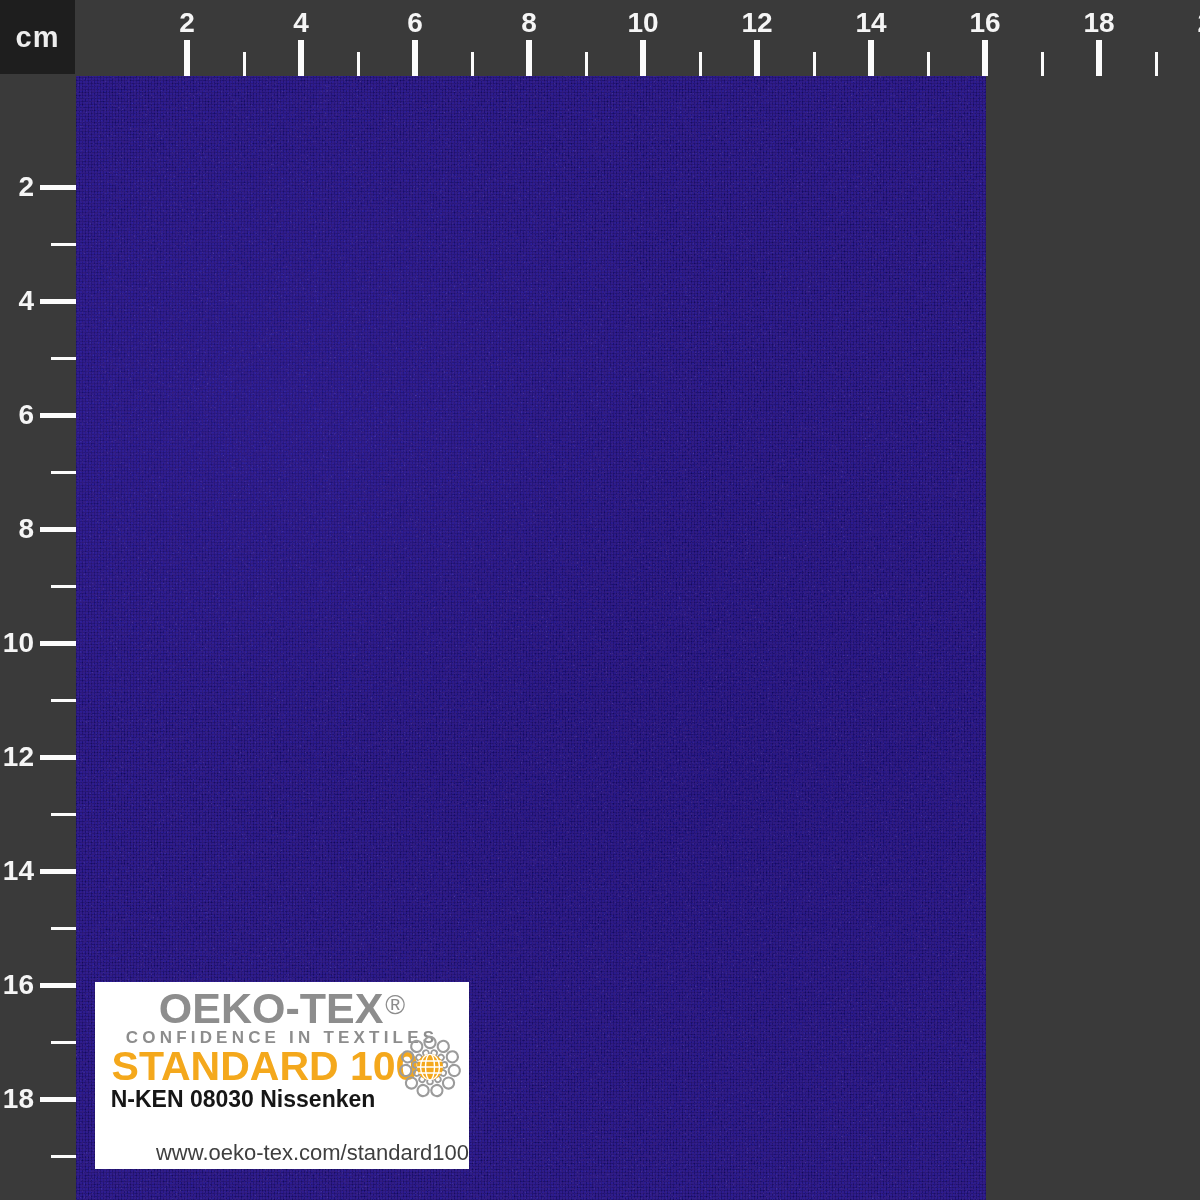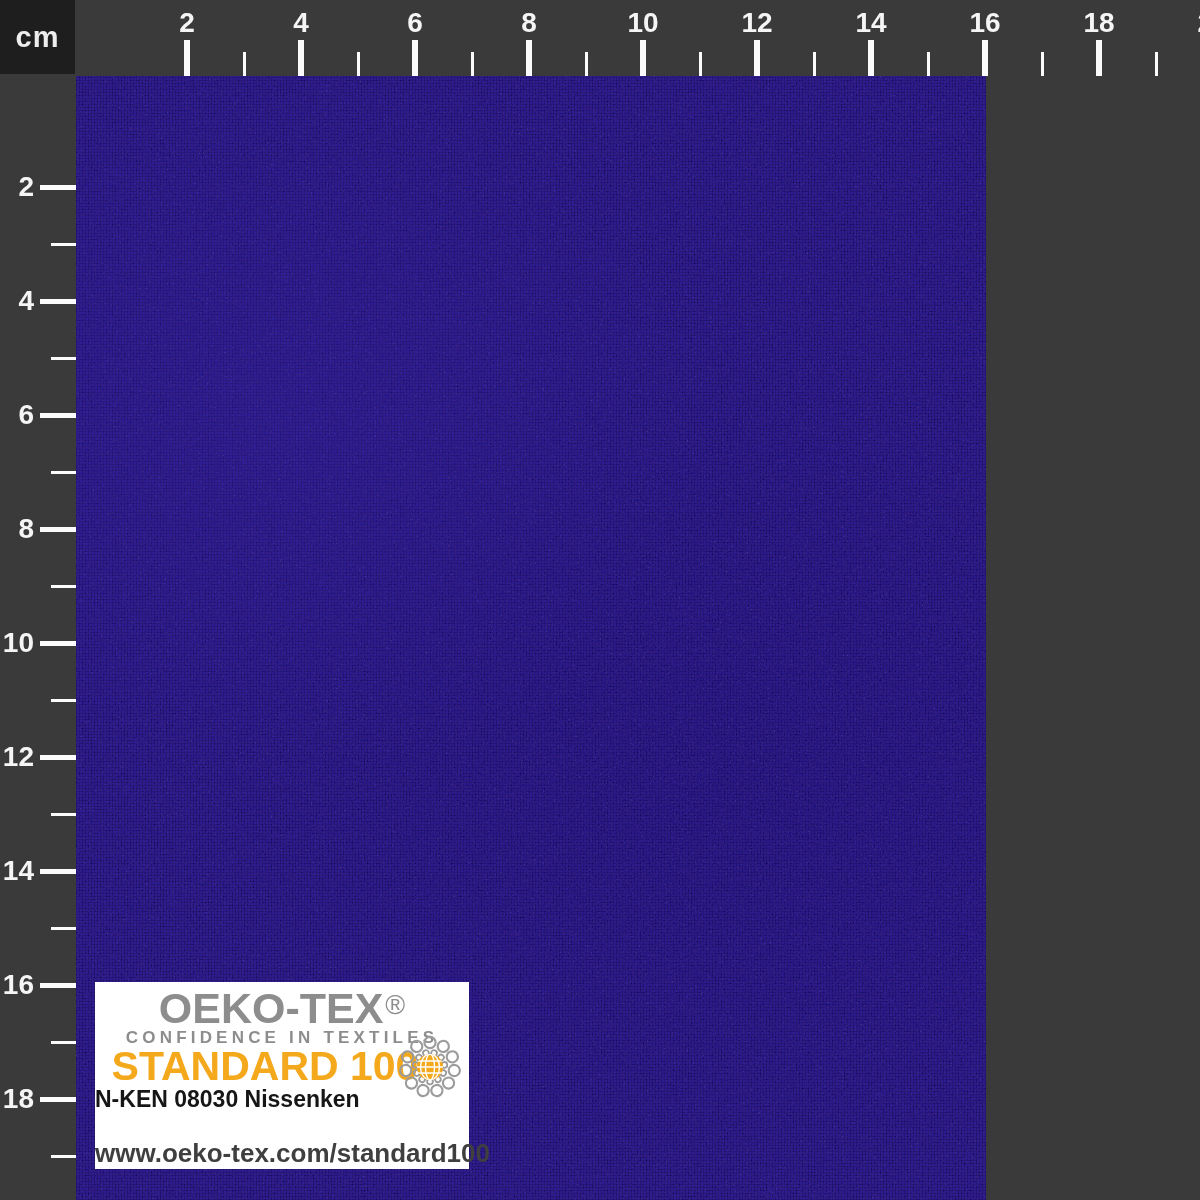--- a/index.html
+++ b/index.html
@@ -47,30 +47,30 @@
   .cert .brand .reg{font-size:27px;font-weight:400;vertical-align:9px;margin-left:2px;}
   .cert .tagline{
     position:absolute;left:0;top:47px;width:100%;text-align:center;
     color:#8d8d8d;font-size:17px;font-weight:700;letter-spacing:4.2px;line-height:18px;white-space:nowrap;
   }
   .cert .standard{
     position:absolute;left:0;top:62px;width:340px;text-align:center;
     color:#f4a81c;font-size:41px;font-weight:700;line-height:44px;white-space:nowrap;
   }
   .cert .certline{
-    position:absolute;left:0;top:105px;width:296px;text-align:left;
+    position:absolute;left:0;top:105px;width:296px;text-align:center;
     color:#161616;font-size:23px;font-weight:700;line-height:25px;white-space:nowrap;
   }
   .cert .tested{
     position:absolute;left:0;top:135px;width:100%;text-align:center;
     color:#3f3f3f;font-size:22px;font-weight:400;line-height:24px;white-space:nowrap;
   }
   .cert .url{
     position:absolute;left:0;top:159px;width:100%;text-align:right;
-    color:#3f3f3f;font-size:26px;font-weight:700;line-height:24px;white-space:nowrap;
+    color:#3f3f3f;font-size:22px;font-weight:400;line-height:24px;white-space:nowrap;
   }
   .cert .globe{position:absolute;left:303px;top:53px;width:64px;height:64px;}
 </style>
 </head>
 <body>
 
 <div class="stage">
 
   <div class="ruler-top" id="rulerTop">
       <div class="tick-v" style="left: 184px; top: 40px; width: 6px; height: 36px;"></div>

